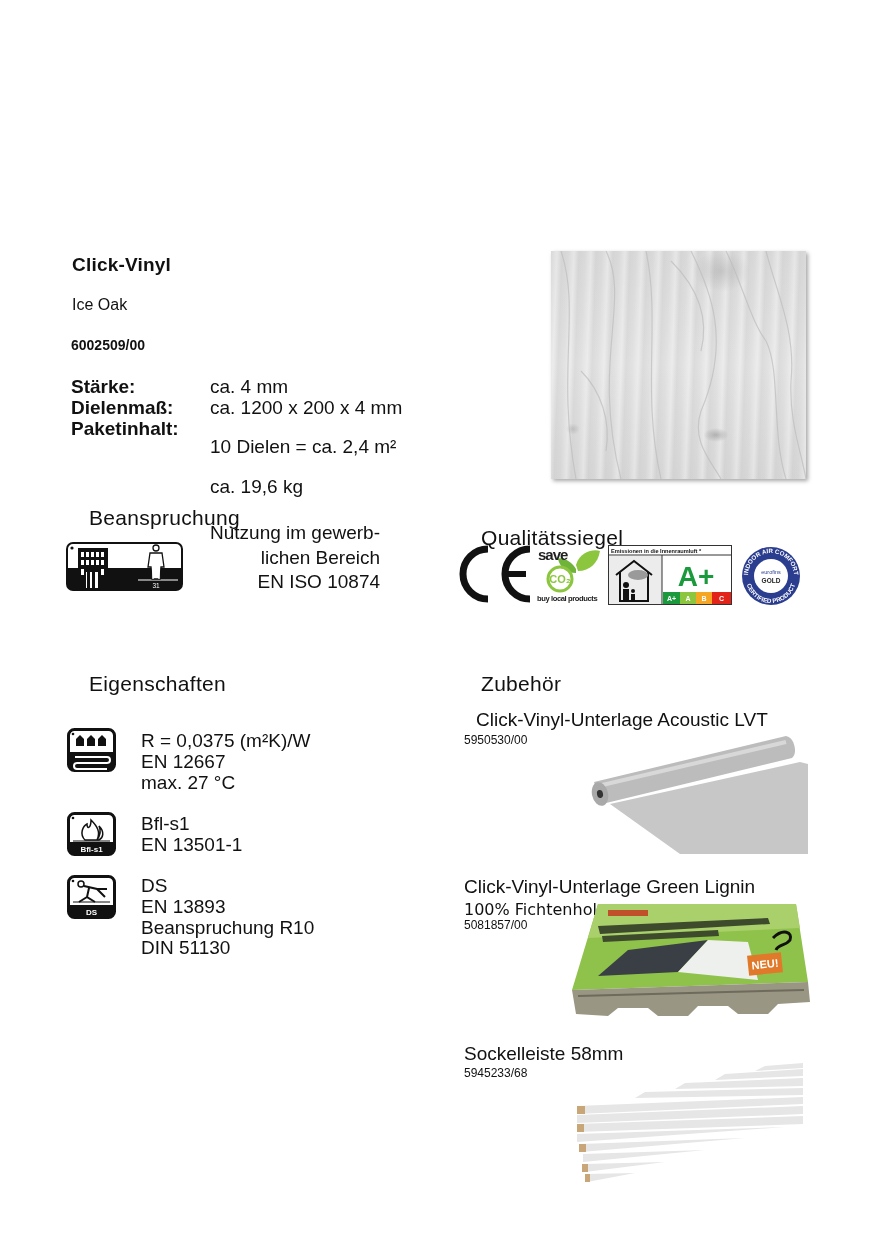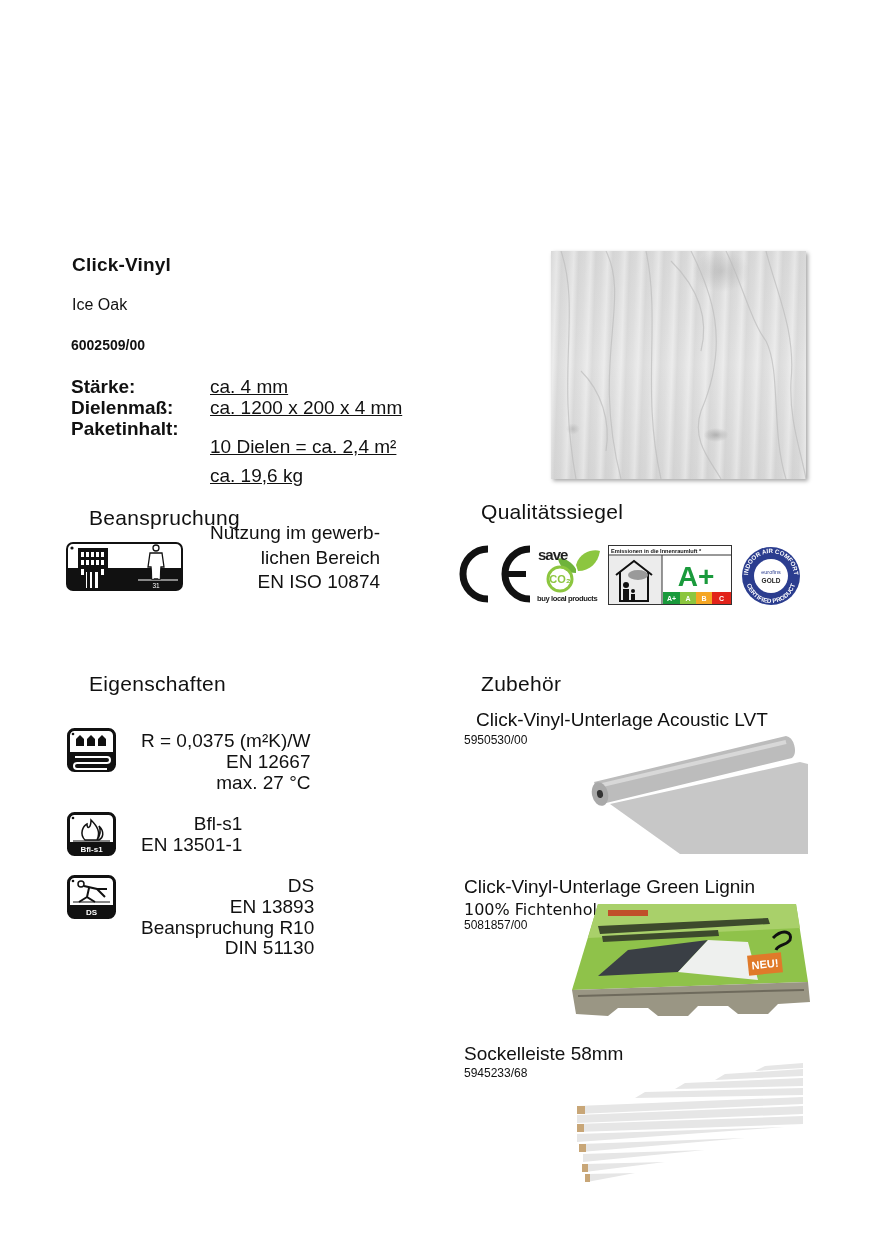--- a/index.html
+++ b/index.html
@@ -7,22 +7,22 @@
     body { position: relative; font-family: "Liberation Sans", sans-serif; color: #111; }
     .abs { position: absolute; }
 
     .title { left: 72px; top: 254px; font-size: 19px; font-weight: bold; letter-spacing: 0.2px; }
     .subtitle { left: 72px; top: 296px; font-size: 16px; }
     .artno { left: 71px; top: 337px; font-size: 14px; font-weight: bold; }
 
     .specs { left: 71px; top: 376px; font-size: 19px; line-height: 21px; }
     .spec-row { display: flex; }
     .spec-label { width: 139px; font-weight: bold; }
-    .spec-val { line-height: 21px; text-decoration: underline; }
-    .spec-val div:nth-child(n+2) { margin-top: 8px; }
+    .spec-val { line-height: 21px; }
+    .spec-val div:nth-child(n+2) { margin-top: 19px; }
 
     .woodimg {
       left: 551px; top: 251px; width: 255px; height: 228px;
       background:
         radial-gradient(ellipse 18px 10px at 165px 184px, rgba(140,140,140,0.55), transparent 70%),
         radial-gradient(ellipse 10px 8px at 22px 178px, rgba(160,160,160,0.45), transparent 70%),
         radial-gradient(ellipse 40px 30px at 170px 20px, rgba(150,150,150,0.35), transparent 70%),
         repeating-linear-gradient(92deg, rgba(255,255,255,0.0) 0px, rgba(255,255,255,0.35) 6px, rgba(200,200,200,0.25) 11px, rgba(255,255,255,0) 17px),
         linear-gradient(180deg, #d9d9d9 0%, #e2e2e2 50%, #d6d6d6 100%);
       box-shadow: 2px 2px 4px rgba(0,0,0,0.35);
@@ -32,21 +32,21 @@
 
     .use-icon { left: 66px; top: 542px; width: 117px; height: 49px; }
     .use-text { left: 210px; top: 521px; font-size: 19px; line-height: 24.5px; text-align: right; }
 
     .ce { left: 458px; top: 545px; width: 76px; height: 58px; }
     .save { left: 536px; top: 545px; width: 66px; height: 58px; }
     .emis { left: 608px; top: 545px; width: 124px; height: 60px; }
     .eurofins { left: 736px; top: 546px; width: 70px; height: 60px; }
 
     .prop-icon { width: 49px; height: 44px; }
-    .prop-text { font-size: 19px; line-height: 20.8px; text-align: right; }
+    .prop-text { font-size: 19px; line-height: 20.8px; }
 
     .acc-name { font-size: 19px; }
     .acc-no { font-size: 12px; }
   </style>
 </head>
 <body>
 
 <div class="abs title">Click-Vinyl</div>
 <div class="abs subtitle">Ice Oak</div>
 <div class="abs artno">6002509/00</div>
@@ -122,21 +122,21 @@
       </g>
     <text x="90" y="46" font-size="6.5" fill="#fff" text-anchor="middle" font-family="Liberation Sans, sans-serif">31</text>
   </svg>
 </div>
 <div class="abs use-text">
   <div>Nutzung im gewerb-</div>
   <div>lichen Bereich</div>
   <div>EN ISO 10874</div>
 </div>
 
-<div class="abs h2" style="left:464px;top:500px">Qualitätssiegel</div>
+<div class="abs h2" style="left:464px;top:526px">Qualitätssiegel</div>
 
 <div class="abs ce">
   <svg width="76" height="58" viewBox="0 0 76 58">
     <path d="M30 4 A 25 25 0 1 0 30 54" fill="none" stroke="#111" stroke-width="7"></path>
     <path d="M72 4 A 25 25 0 1 0 72 54" fill="none" stroke="#111" stroke-width="7"></path>
     <line x1="50" y1="29" x2="68" y2="29" stroke="#111" stroke-width="6"></line>
   </svg>
 </div>
 
 <div class="abs save">

